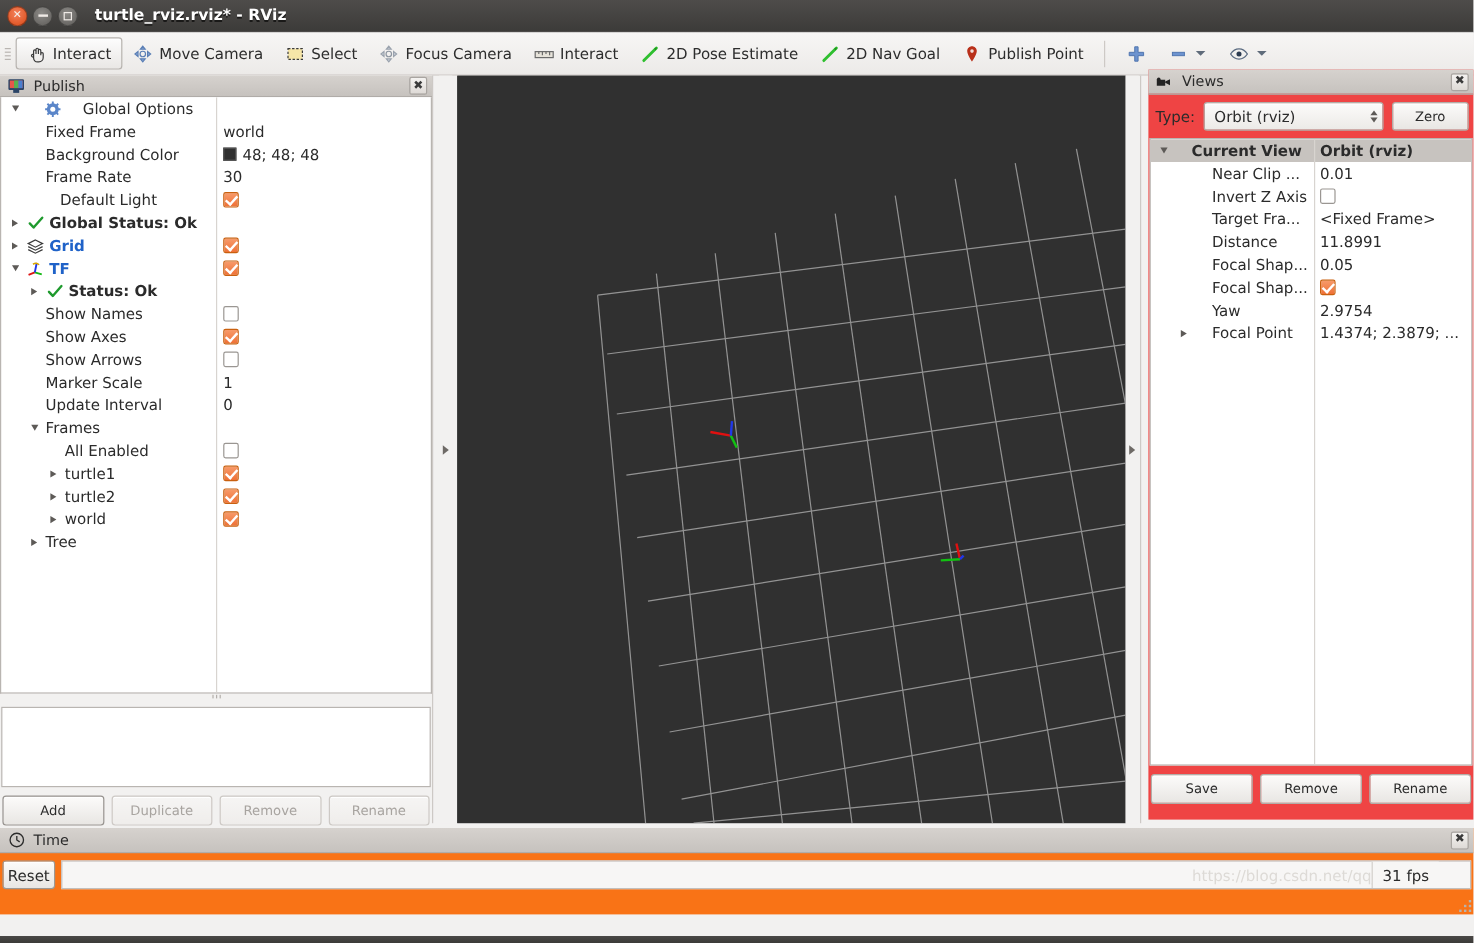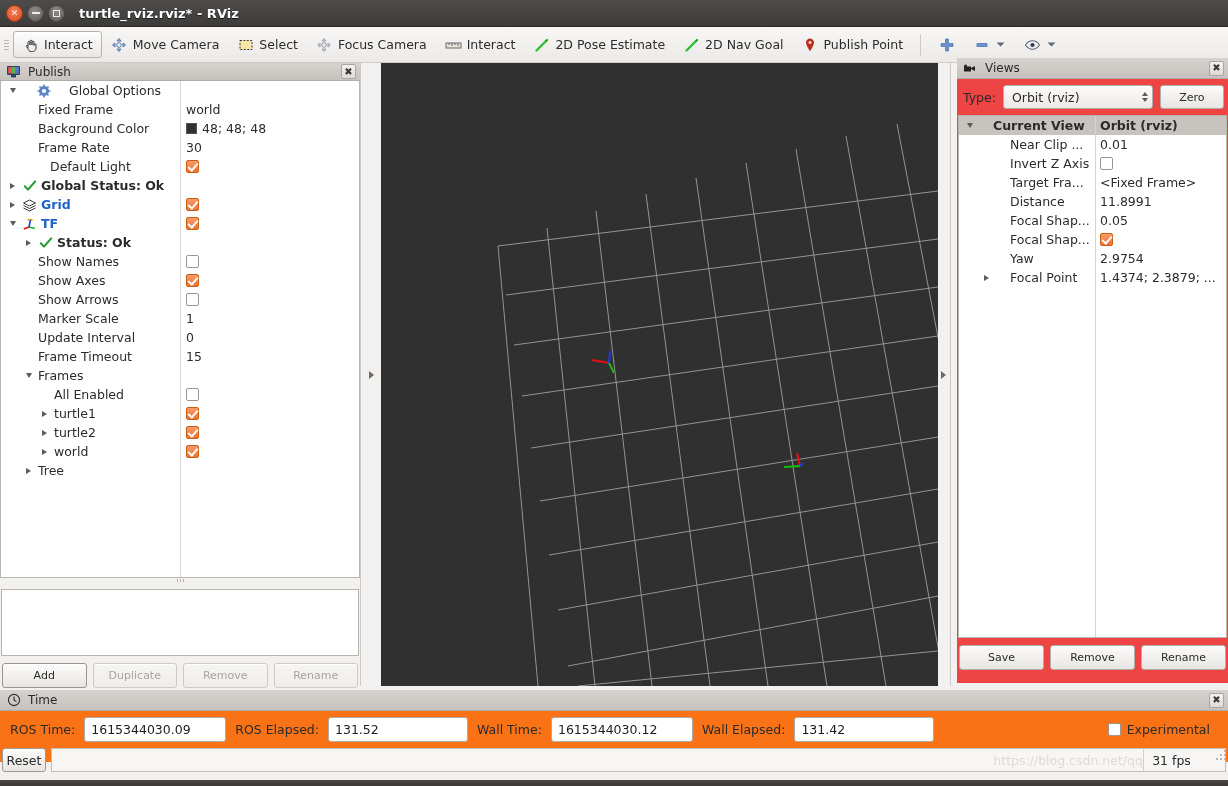--- a/index.html
+++ b/index.html
@@ -547,29 +547,20 @@
           <div class="label" style="padding-left: 22px;">
             <span class="arrow none"></span>
             <span class="txt">Update Interval</span>
           </div>
           <div class="value">
             <span class="txt">0</span>
           </div>
         </div>
         <div class="row">
           <div class="label" style="padding-left: 22px;">
-            <span class="arrow none"></span>
-            <span class="txt">Frame Timeout</span>
-          </div>
-          <div class="value">
-            <span class="txt">15</span>
-          </div>
-        </div>
-        <div class="row">
-          <div class="label" style="padding-left: 22px;">
             <span class="arrow">
               <i class="tri-d"></i>
             </span>
             <span class="txt">Frames</span>
           </div>
           <div class="value"></div>
         </div>
         <div class="row">
           <div class="label" style="padding-left: 38px;">
             <span class="arrow none"></span>
@@ -814,34 +805,20 @@
       <span class="ticon">
         <svg width="14" height="14" viewBox="0 0 14 14">
             <circle cx="7" cy="7" r="5.6" fill="none" stroke="#2b2b2b" stroke-width="1.1"></circle>
             <path d="M7 3.6V7l2.4 1.6" stroke="#2b2b2b" stroke-width="1.1" fill="none"></path>
           </svg>
       </span>
       <span class="ptxt">Time</span>
       <span class="panel-close">✖</span>
     </div>
 
-    <div class="timefields">
-      <span class="tlab">ROS Time:</span>
-      <div class="tfield w1">1615344030.09</div>
-      <span class="tlab">ROS Elapsed:</span>
-      <div class="tfield w2">131.52</div>
-      <span class="tlab">Wall Time:</span>
-      <div class="tfield w3">1615344030.12</div>
-      <span class="tlab">Wall Elapsed:</span>
-      <div class="tfield w4">131.42</div>
-      <span class="expwrap">
-        <span class="chk"></span>
-        <span class="tlab">Experimental</span>
-      </span>
-    </div>
 
     <div class="resetrow">
       <div class="resetbtn">Reset</div>
       <div class="statusbar">
         <span class="watermark">https://blog.csdn.net/qq_45...</span>
         <span class="fpsbox">31 fps</span>
       </div>
       <div class="resizegrip">
         <i style="right:0;bottom:0"></i>
           <i style="right:4px;bottom:0"></i>

